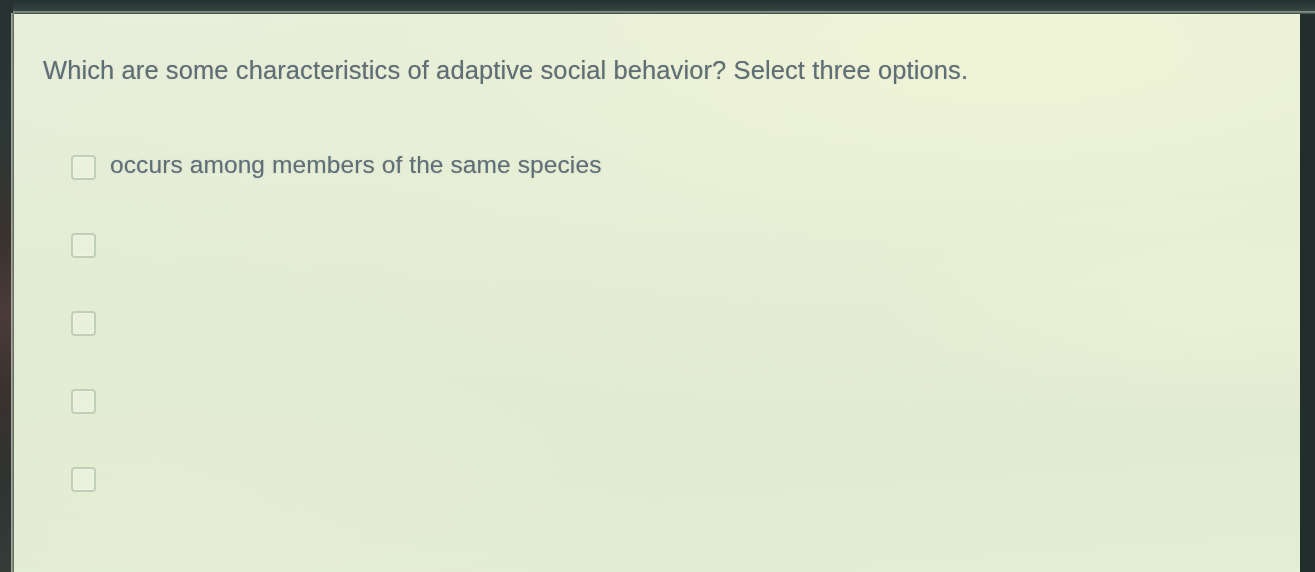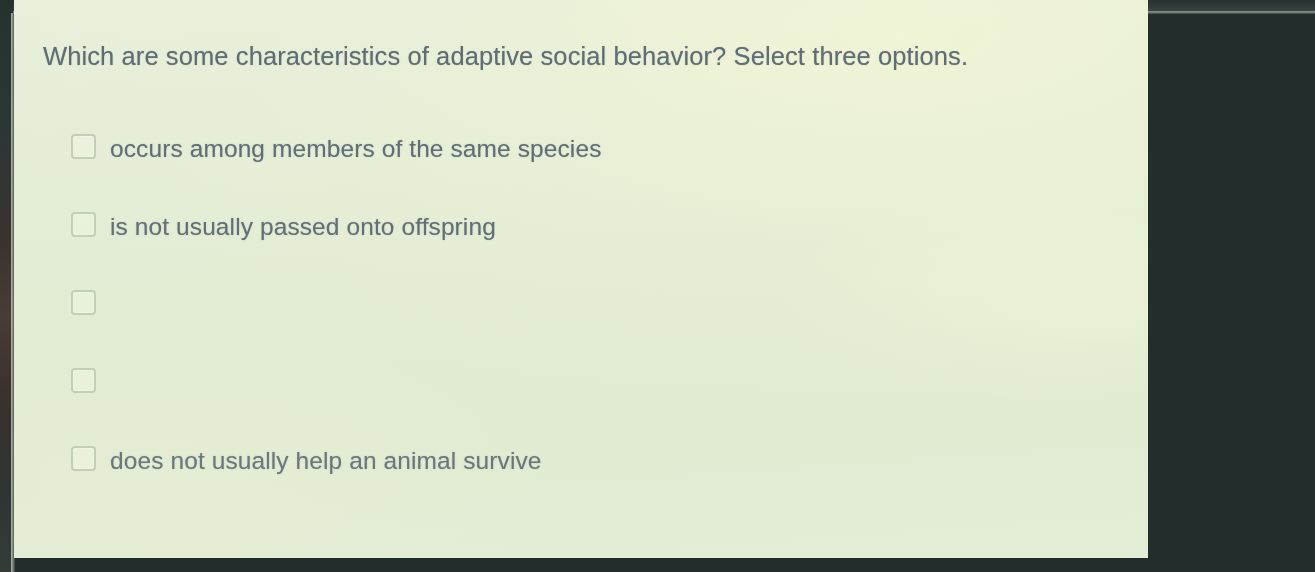--- a/index.html
+++ b/index.html
@@ -63,22 +63,22 @@
     top: 13px;
     width: 4px;
     height: 559px;
     background: linear-gradient(90deg, rgba(214,222,206,0.75), rgba(230,238,220,0.12));
   }
 
   
   #screen {
     position: absolute;
     left: 14px;
-    top: 0;
-    width: 1134px;
+    top: 14px;
+    width: 1286px;
     height: 558px;
     background:
       radial-gradient(120% 95% at 78% 6%, rgba(243,246,214,0.80) 0%, rgba(238,243,214,0.30) 38%, rgba(225,236,208,0.0) 72%),
       linear-gradient(176deg, #e7eedb 0%, #e2ecd3 48%, #e1ebd2 78%, #e4edd6 100%);
   }
 
   
   #screen::after {
     content: "";
     position: absolute;
@@ -114,23 +114,23 @@
     position: absolute;
     left: 29px;
     top: 118px;
     width: 1230px;
     list-style: none;
     margin: 0;
     padding: 0;
   }
   .option-row {
     display: flex;
-    align-items: flex-start;
+    align-items: flex-end;
     height: 44px;
-    margin: 16px 0 34px 0;
+    margin: 4px 0 34px 0;
     cursor: pointer;
     padding-left: 28px;
   }
   .option-row:last-child {
     margin-bottom: 0;
   }
 
   .option-checkbox {
     flex: 0 0 auto;
     width: 21px;
@@ -177,33 +177,31 @@
 
       <ul id="options-list">
 
         <li class="option-row">
           <span class="option-checkbox"></span>
           <span class="option-label">occurs among members of the same species</span>
         </li>
 
         <li class="option-row">
           <span class="option-checkbox"></span>
-          <span class="option-label">is not usually passed onto offspring</span>
-        </li>
-
-        <li class="option-row">
-          <span class="option-checkbox"></span>
-        </li>
-
-        <li class="option-row">
-          <span class="option-checkbox"></span>
-        </li>
-
-        <li class="option-row">
-          <span class="option-checkbox"></span>
-          <span class="option-label">does not usually help an animal survive</span>
+        </li>
+
+        <li class="option-row">
+          <span class="option-checkbox"></span>
+        </li>
+
+        <li class="option-row">
+          <span class="option-checkbox"></span>
+        </li>
+
+        <li class="option-row">
+          <span class="option-checkbox"></span>
         </li>
 
       </ul>
 
     </div>
   </div>
 </div>
 
 </body></html>

